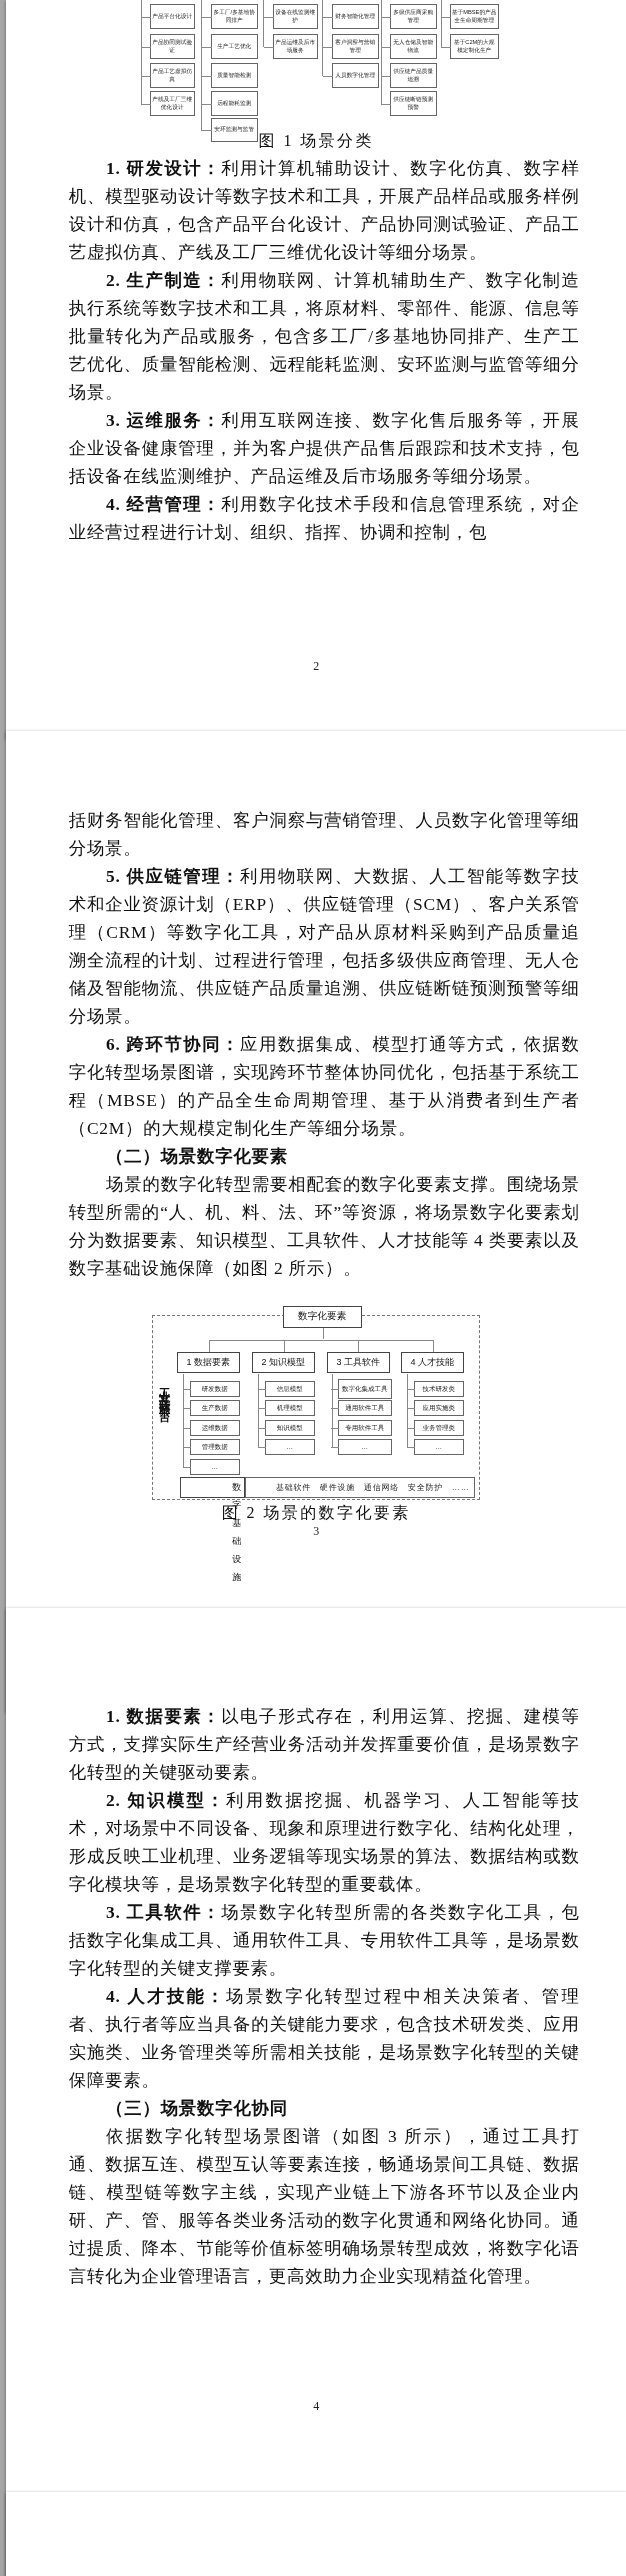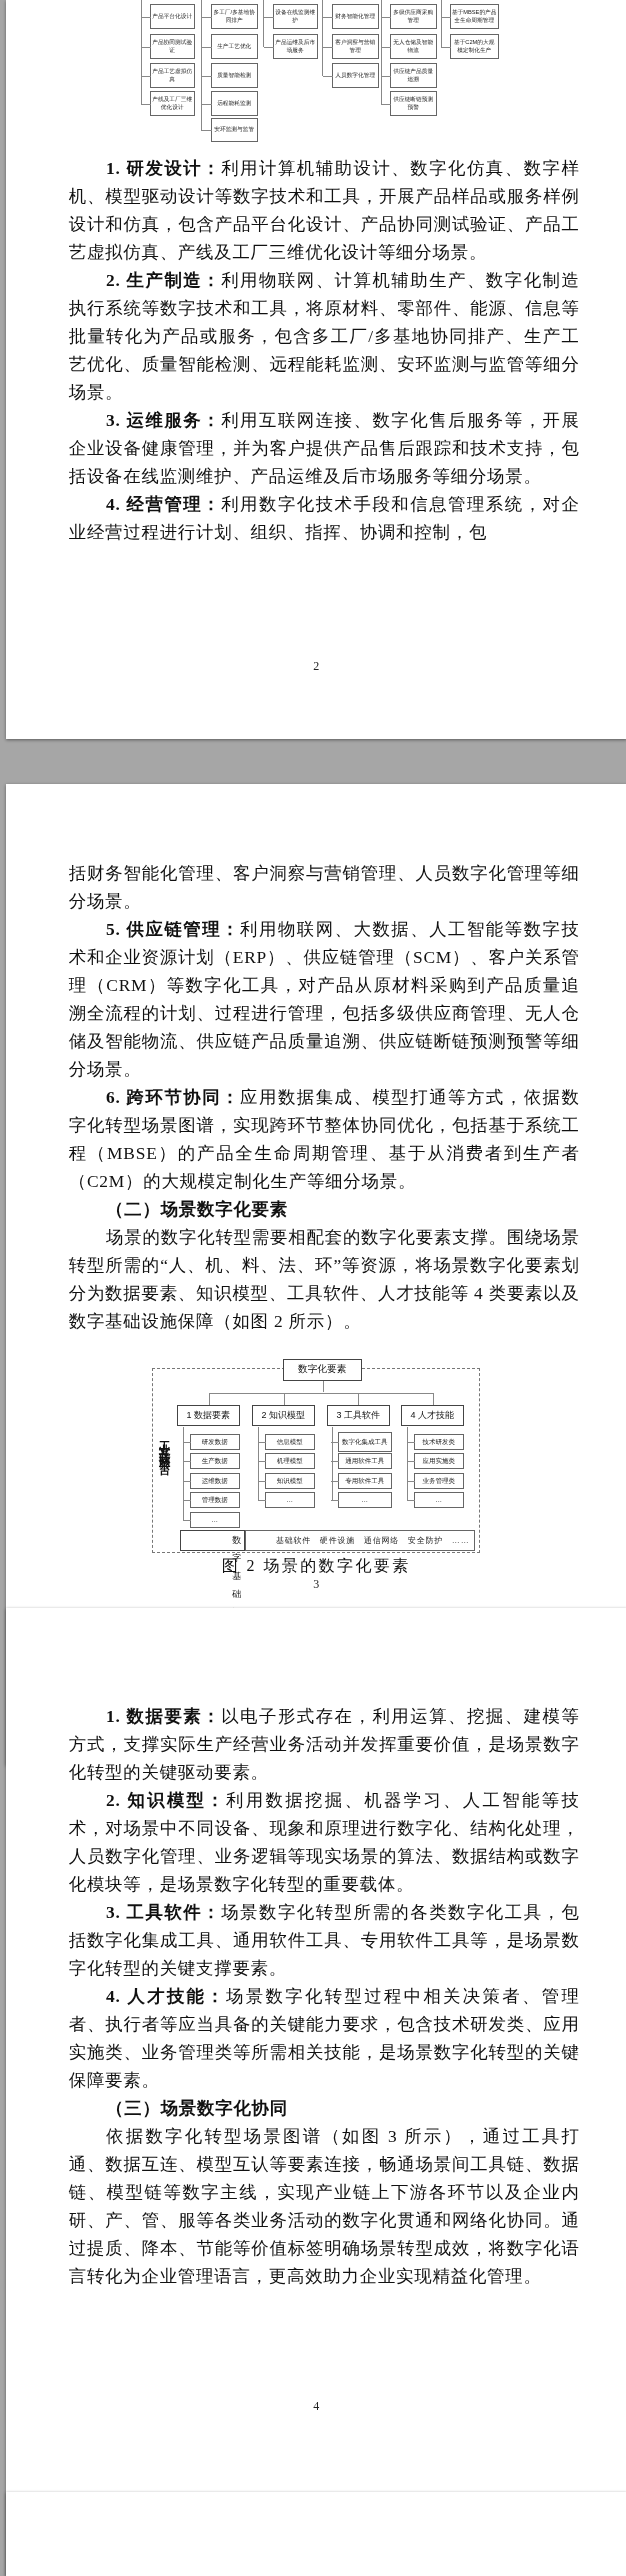--- a/index.html
+++ b/index.html
@@ -2,21 +2,21 @@
 <html style="font-size:13px"><head>
 <meta charset="utf-8">
 <style>
   html,body{margin:0;padding:0;}
   body{width:627px;height:2576px;overflow:hidden;background:#a6a6a6;
        font-family:"Liberation Serif","DejaVu Serif",serif;}
   .viewer{position:relative;width:627px;height:2576px;}
   .page{position:absolute;left:5.7px;width:621px;background:#ffffff;
         box-shadow:0 0.8px 3.2px rgba(0,0,0,0.45);}
   #page2{top:0;height:739px;}
-  #page3{top:784px;height:981px;}
+  #page3{top:731px;height:981px;}
   #page4{top:1608px;height:1121px;}
   #page5{top:2492px;height:84px;}
 
   
   .textblock{position:absolute;left:63px;width:511px;font-size:17.4px;
              line-height:28px;color:#111;text-align:justify;
              text-justify:inter-character;letter-spacing:0.8px;}
   .para{margin:0;text-indent:2.15em;}
   .para.no-indent{text-indent:0;}
   .lead{font-weight:bold;}
@@ -101,20 +101,21 @@
 
       <div class="f1box" style="left:384px;top:4px;width:47px;height:25px">多级供应商采购管理</div>
       <div class="f1box" style="left:384px;top:34px;width:47px;height:25px">无人仓储及智能物流</div>
       <div class="f1box" style="left:384px;top:63px;width:47px;height:25px">供应链产品质量追溯</div>
       <div class="f1box" style="left:384px;top:91px;width:47px;height:25px">供应链断链预测预警</div>
 
       <div class="f1box" style="left:444px;top:4px;width:49px;height:25px">基于MBSE的产品全生命周期管理</div>
       <div class="f1box" style="left:444px;top:34px;width:49px;height:25px">基于C2M的大规模定制化生产</div>
     </div>
 
+    <div class="fig-caption" style="top:131px">图 1 场景分类</div>
 
     <div class="textblock" style="top:154px">
       <p class="para"><span class="lead">1. 研发设计：</span><span>利用计算机辅助设计、数字化仿真、数字样机、模型驱动设计等数字技术和工具，开展产品样品或服务样例设计和仿真，包含产品平台化设计、产品协同测试验证、产品工艺虚拟仿真、产线及工厂三维优化设计等细分场景。</span></p>
       <p class="para"><span class="lead">2. 生产制造：</span><span>利用物联网、计算机辅助生产、数字化制造执行系统等数字技术和工具，将原材料、零部件、能源、信息等批量转化为产品或服务，包含多工厂/多基地协同排产、生产工艺优化、质量智能检测、远程能耗监测、安环监测与监管等细分场景。</span></p>
       <p class="para"><span class="lead">3. 运维服务：</span><span>利用互联网连接、数字化售后服务等，开展企业设备健康管理，并为客户提供产品售后跟踪和技术支持，包括设备在线监测维护、产品运维及后市场服务等细分场景。</span></p>
       <p class="para"><span class="lead">4. 经营管理：</span><span>利用数字化技术手段和信息管理系统，对企业经营过程进行计划、组织、指挥、协调和控制，包</span></p>
     </div>
 
     <div class="pagenum" style="top:659px">2</div>
   </div>
@@ -175,21 +176,21 @@
       <div class="f2infra-items">基础软件　硬件设施　通信网络　安全防护　……</div>
     </div>
 
     <div class="fig-caption" style="top:772px">图 2 场景的数字化要素</div>
     <div class="pagenum" style="top:793px">3</div>
   </div>
 
   <div class="page" id="page4">
     <div class="textblock" style="top:94px">
       <p class="para"><span class="lead">1. 数据要素：</span><span>以电子形式存在，利用运算、挖掘、建模等方式，支撑实际生产经营业务活动并发挥重要价值，是场景数字化转型的关键驱动要素。</span></p>
-      <p class="para"><span class="lead">2. 知识模型：</span><span>利用数据挖掘、机器学习、人工智能等技术，对场景中不同设备、现象和原理进行数字化、结构化处理，人员数字化管理、业务逻辑等现实场景的算法、数据结构或数字化模块等，是场景数字化转型的重要载体。</span></p>
+      <p class="para"><span class="lead">2. 知识模型：</span><span>利用数据挖掘、机器学习、人工智能等技术，对场景中不同设备、现象和原理进行数字化、结构化处理，形成反映工业机理、业务逻辑等现实场景的算法、数据结构或数字化模块等，是场景数字化转型的重要载体。</span></p>
       <p class="para"><span class="lead">3. 工具软件：</span><span>场景数字化转型所需的各类数字化工具，包括数字化集成工具、通用软件工具、专用软件工具等，是场景数字化转型的关键支撑要素。</span></p>
       <p class="para"><span class="lead">4. 人才技能：</span><span>场景数字化转型过程中相关决策者、管理者、执行者等应当具备的关键能力要求，包含技术研发类、应用实施类、业务管理类等所需相关技能，是场景数字化转型的关键保障要素。</span></p>
       <p class="para sec-heading">（三）场景数字化协同</p>
       <p class="para"><span>依据数字化转型场景图谱（如图 3 所示），通过工具打通、数据互连、模型互认等要素连接，畅通场景间工具链、数据链、模型链等数字主线，实现产业链上下游各环节以及企业内研、产、管、服等各类业务活动的数字化贯通和网络化协同。通过提质、降本、节能等价值标签明确场景转型成效，将数字化语言转化为企业管理语言，更高效助力企业实现精益化管理。</span></p>
     </div>
     <div class="pagenum" style="top:791px">4</div>
   </div>
 
   <div class="page" id="page5"></div>
 

